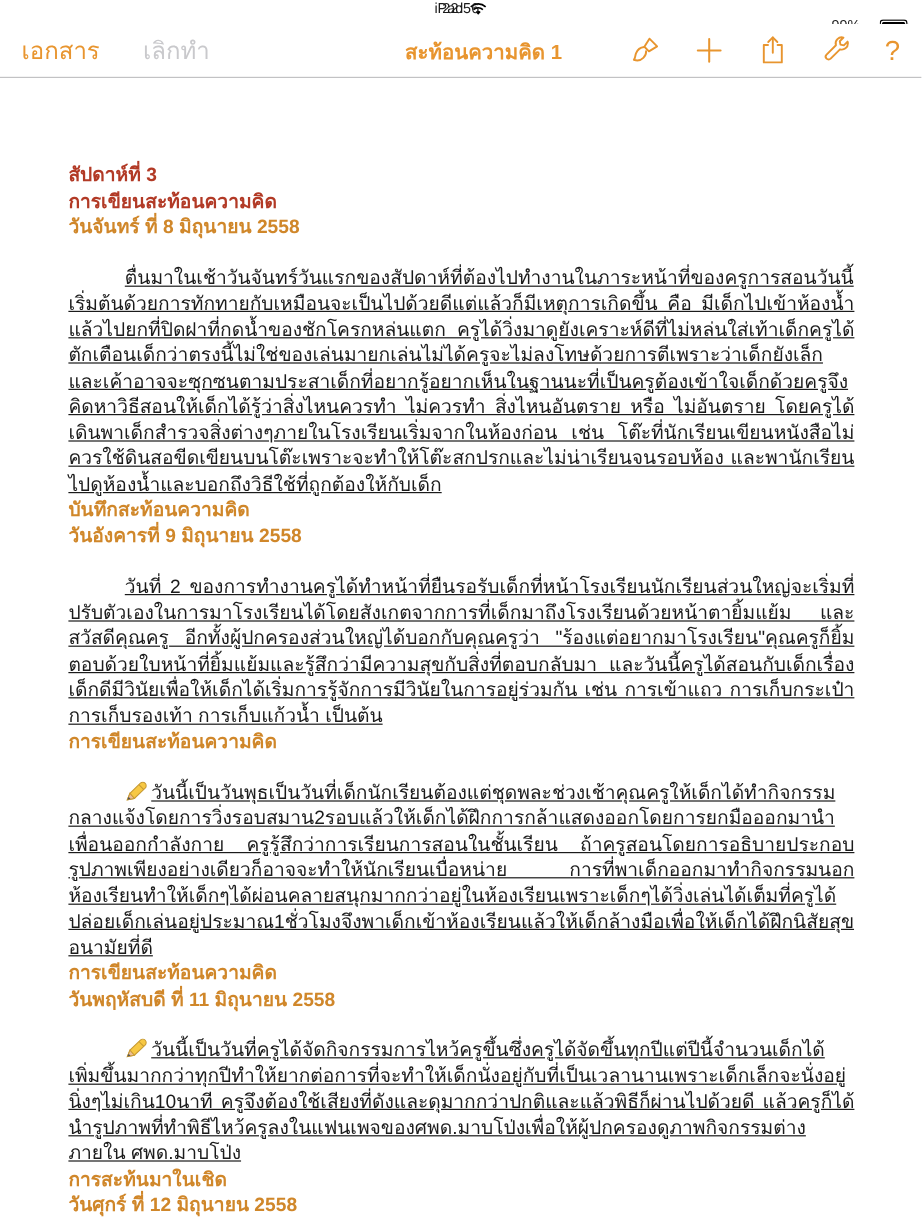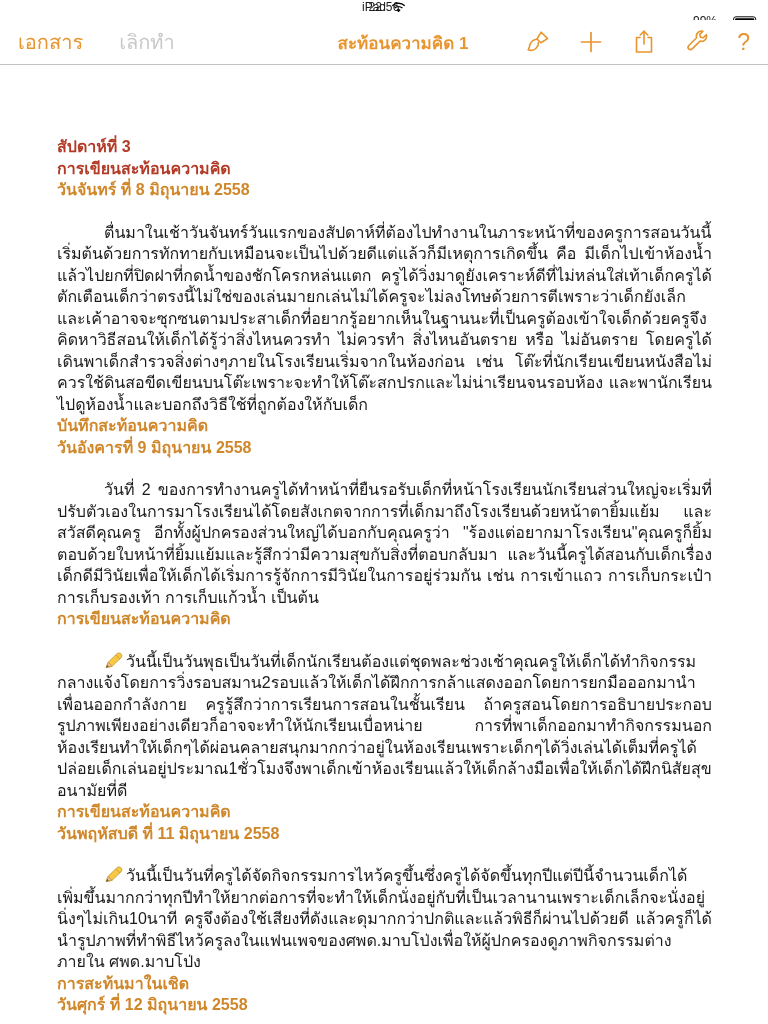--- a/index.html
+++ b/index.html
@@ -31,21 +31,21 @@
   .tb-title{position:absolute;left:0;right:0;text-align:center;font-weight:bold;font-size:17px;color:var(--orange);pointer-events:none;padding-left:38px;}
   .tb-right{margin-left:auto;display:flex;align-items:center;gap:27px;z-index:2;}
   .tbi{width:26px;height:26px;display:block;}
   .help-glyph{font-size:23px;color:var(--orange);line-height:26px;width:18px;text-align:center;font-weight:400;}
   
   .doc{padding:71px 56px 0 57px;font-size:16px;line-height:21.5px;text-rendering:optimizeLegibility;}
   .h{font-weight:bold;}
   .red{color:var(--head-red);}
   .orange{color:var(--head-orange);}
   .spacer{height:21px;}
-  .para{text-align:justify;text-indent:47px;}
+  .para{text-align:justify;text-indent:47px;text-decoration:underline;}
   .pencil{display:inline-block;width:19px;height:17px;vertical-align:-2px;margin-right:3px;}
 </style>
 </head>
 <body>
 
 <div class="status-bar">
   <div class="sb-left">
     <span>iPad</span>
     <svg class="wifi-svg" viewBox="0 0 16 12">
       <path d="M8 11.2 L5.7 8.7 a3.4 3.4 0 0 1 4.6 0 Z" fill="#000"></path>

